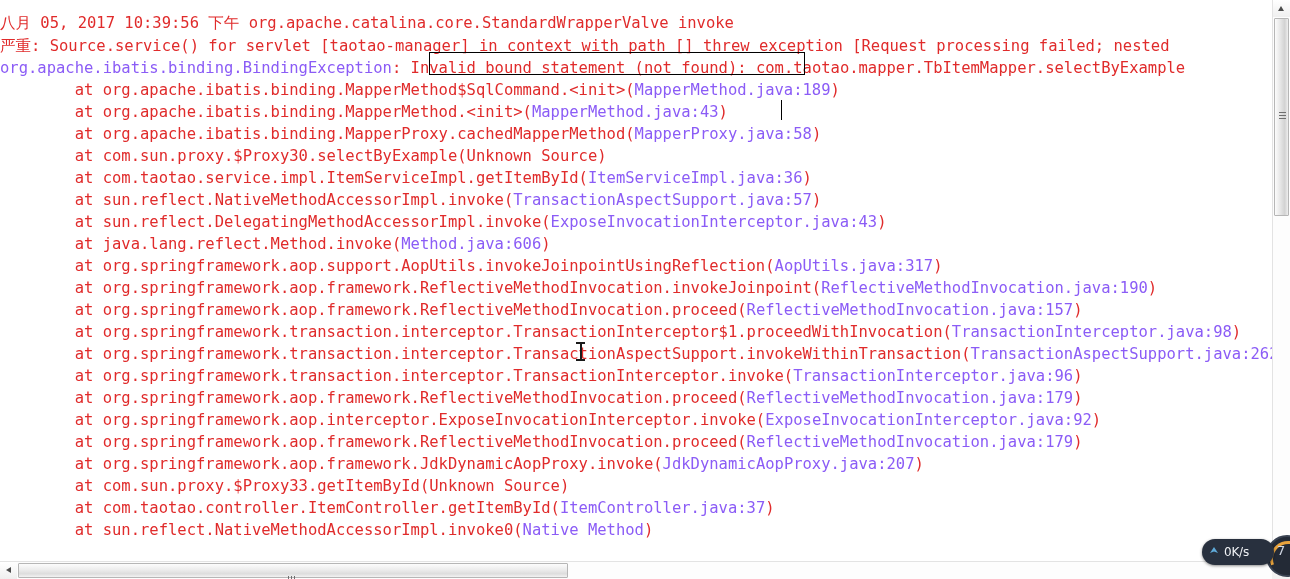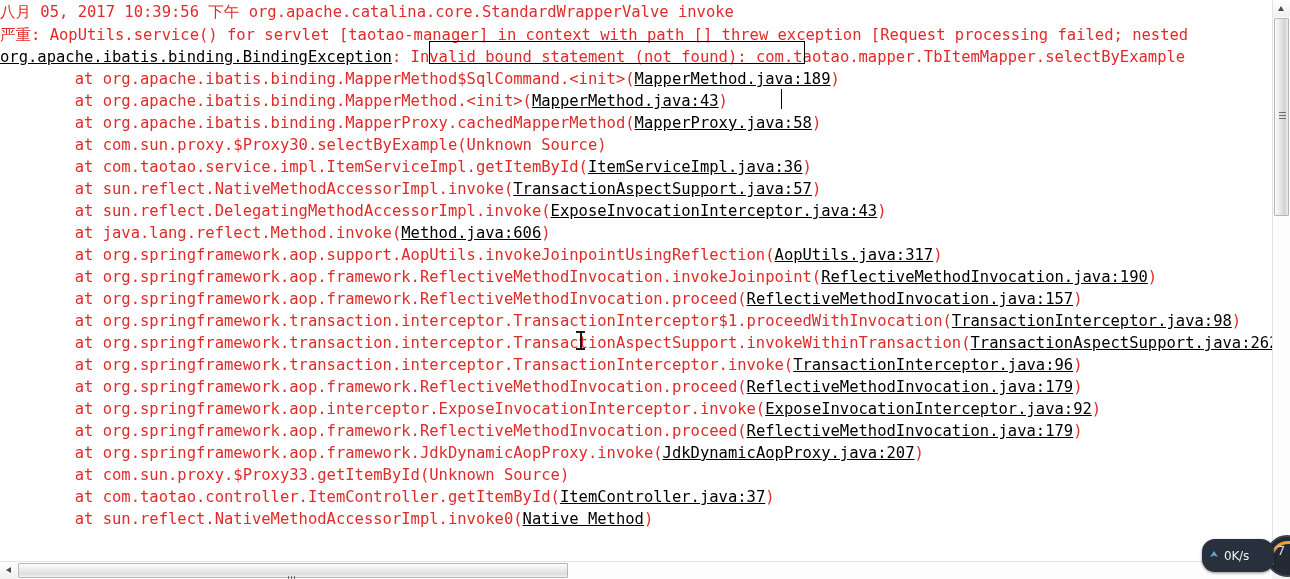--- a/index.html
+++ b/index.html
@@ -19,21 +19,21 @@
     width: 1290px;
     height: 579px;
     background: #ffffff;
     overflow: hidden;
   }
 
   
   #console {
     position: absolute;
     left: 0;
-    top: 0;
+    top: 11px;
     width: 1272px;
     height: 561px;
     overflow: hidden;
     background: #ffffff;
     padding: 0;
     box-sizing: border-box;
   }
 
   .log-line {
     position: relative;
@@ -42,22 +42,21 @@
     font-family: "DejaVu Sans Mono", "Liberation Mono", monospace;
     font-size: 15.5px;
     line-height: 22px;
     height: 22px;
     letter-spacing: 0px;
     overflow: hidden;
   }
   .log-line.first { padding-top: 1px; height: 23px; }
 
   .lnk {
-    color: #000000;
-    text-decoration: underline;
+    color: #8b5cf6;
   }
 
   .hdr-line {
     color: #e02b2b;
   }
 
   
   #find-box {
     position: absolute;
     left: 429px;
@@ -194,21 +193,21 @@
     position: absolute;
     right: 0px;
     bottom: 12px;
     width: 96px;
     height: 30px;
     pointer-events: auto;
   }
   #netspeed .pill {
     position: absolute;
     left: 8px; top: 2px;
-    width: 72px; height: 33px;
+    width: 72px; height: 26px;
     background: #28303e;
     border-radius: 13px;
     box-shadow: 0 1px 3px rgba(0,0,0,.45);
     display: flex;
     align-items: center;
     padding: 0 6px;
     box-sizing: border-box;
   }
   #netspeed .sig {
     width: 12px; height: 12px;
@@ -254,21 +253,21 @@
 </style>
 </head>
 <body>
 
 <div id="app">
 
   <div id="console">
 
     <div class="log-line first hdr-line"><span>八月 05, 2017 10:39:56 下午</span><span> </span><span>org.apache.catalina.core.StandardWrapperValve invoke</span></div>
 
-    <div class="log-line hdr-line"><span>严重: AopUtils.service() for servlet [taotao-manager] in context with path [] threw exception [Request processing failed; nested</span></div>
+    <div class="log-line hdr-line"><span>严重: Source.service() for servlet [taotao-manager] in context with path [] threw exception [Request processing failed; nested</span></div>
 
     <div class="log-line hdr-line"><span class="lnk">org.apache.ibatis.binding.BindingException</span><span>: </span><span>Invalid bound statement (not found): </span><span>com.taotao.mapper.TbItemMapper.selectByExample</span></div>
 
     <div id="frames">
         <div class="log-line"><span>        at org.apache.ibatis.binding.MapperMethod$SqlCommand.&lt;init&gt;(</span><span class="lnk">MapperMethod.java:189</span><span>)</span></div>
         <div class="log-line"><span>        at org.apache.ibatis.binding.MapperMethod.&lt;init&gt;(</span><span class="lnk">MapperMethod.java:43</span><span>)</span></div>
         <div class="log-line"><span>        at org.apache.ibatis.binding.MapperProxy.cachedMapperMethod(</span><span class="lnk">MapperProxy.java:58</span><span>)</span></div>
         <div class="log-line"><span>        at com.sun.proxy.$Proxy30.selectByExample(Unknown Source)</span></div>
         <div class="log-line"><span>        at com.taotao.service.impl.ItemServiceImpl.getItemById(</span><span class="lnk">ItemServiceImpl.java:36</span><span>)</span></div>
         <div class="log-line"><span>        at sun.reflect.NativeMethodAccessorImpl.invoke(</span><span class="lnk">TransactionAspectSupport.java:57</span><span>)</span></div>

